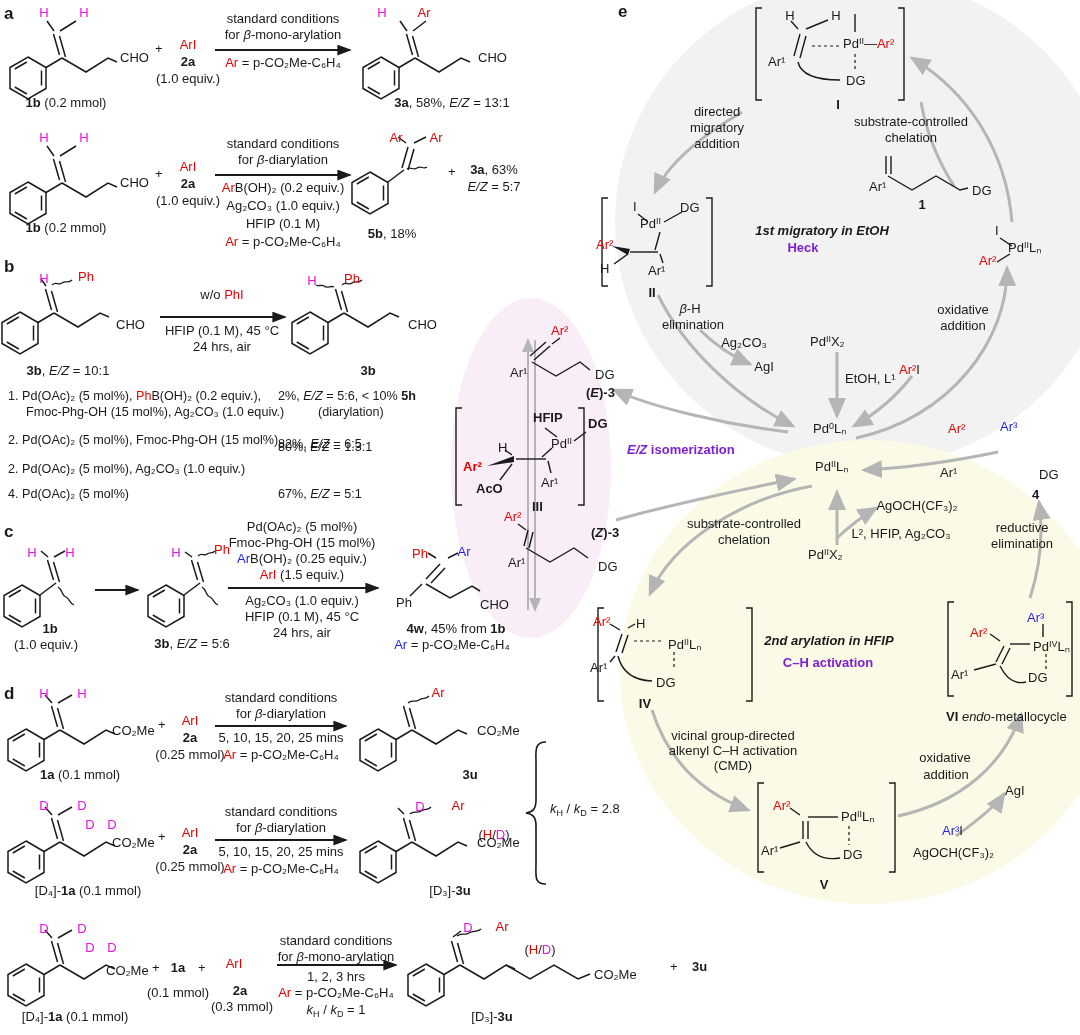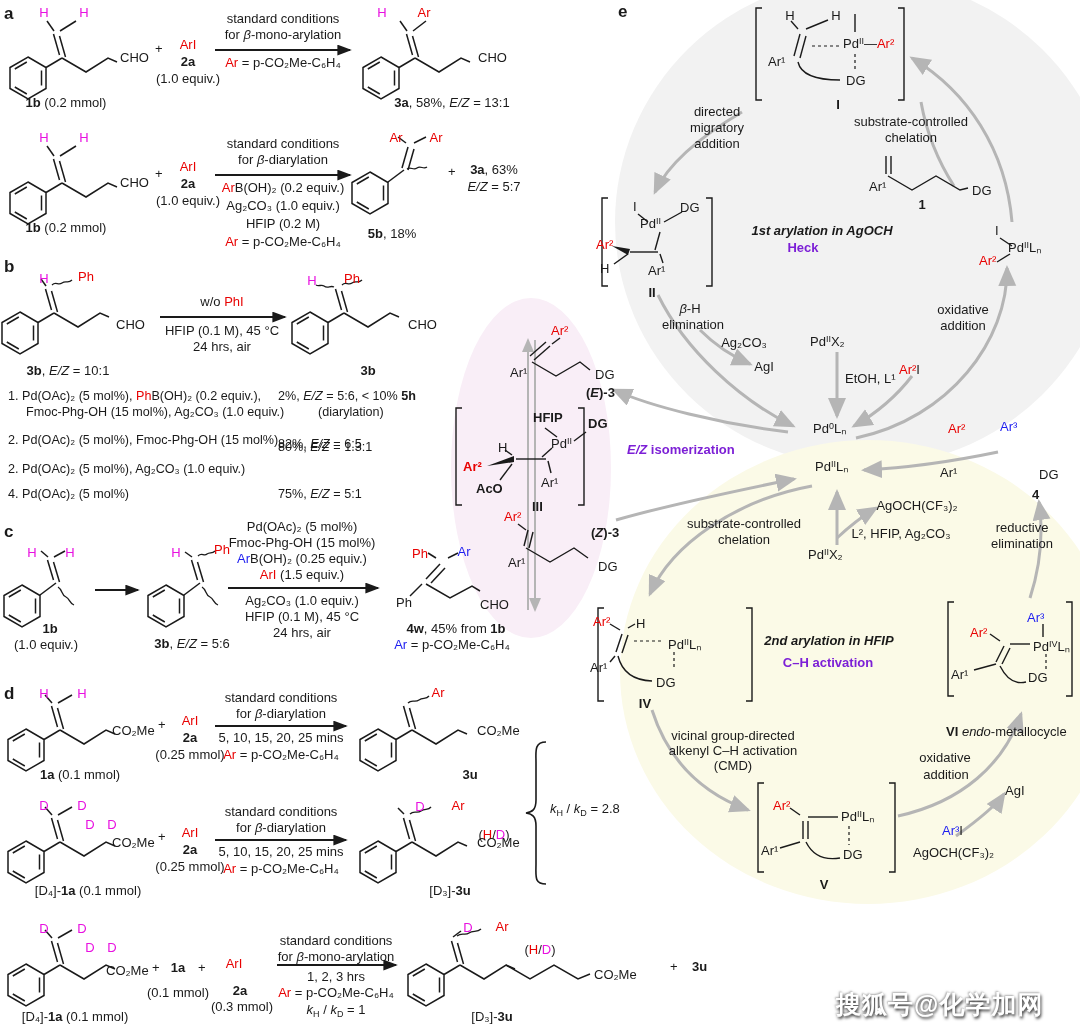--- a/index.html
+++ b/index.html
@@ -310,50 +310,50 @@
 <div class="t" style="left:120px;top:176px">CHO</div>
 <div class="t c" style="left:66px;top:221px"><span class="b">1b</span><span> (0.2 mmol)</span></div>
 <div class="t" style="left:155px;top:167px">+</div>
 <div class="t c rd" style="left:188px;top:160px">ArI</div>
 <div class="t c b" style="left:188px;top:177px">2a</div>
 <div class="t c" style="left:188px;top:194px">(1.0 equiv.)</div>
 <div class="t c" style="left:283px;top:137px">standard conditions</div>
 <div class="t c" style="left:283px;top:153px"><span>for </span><span class="i">β</span><span>-diarylation</span></div>
 <div class="t c" style="left:283px;top:181px"><span class="rd">Ar</span><span>B(OH)₂ (0.2 equiv.)</span></div>
 <div class="t c" style="left:283px;top:199px">Ag₂CO₃ (1.0 equiv.)</div>
-<div class="t c" style="left:283px;top:217px">HFIP (0.2 M)</div>
+<div class="t c" style="left:283px;top:217px">HFIP (0.1 M)</div>
 <div class="t c" style="left:283px;top:235px"><span class="rd">Ar</span><span> = p-CO₂Me-C₆H₄</span></div>
 <div class="t c rd" style="left:396px;top:131px">Ar</div>
 <div class="t c rd" style="left:436px;top:131px">Ar</div>
 <div class="t c" style="left:392px;top:227px"><span class="b">5b</span><span>, 18%</span></div>
 <div class="t" style="left:448px;top:165px">+</div>
 <div class="t c" style="left:494px;top:163px"><span class="b">3a</span><span>, 63%</span></div>
 <div class="t c" style="left:494px;top:180px"><span class="i">E/Z</span><span> = 5:7</span></div>
 
 <div class="t c mg" style="left:44px;top:272px">H</div>
 <div class="t c rd" style="left:86px;top:270px">Ph</div>
 <div class="t" style="left:116px;top:318px">CHO</div>
 <div class="t c" style="left:68px;top:364px"><span class="b">3b</span><span>, </span><span class="i">E/Z</span><span> = 10:1</span></div>
-<div class="t c" style="left:222px;top:295px"><span>w/o </span><span class="rd">PhI</span></div>
+<div class="t c" style="left:222px;top:288px"><span>w/o </span><span class="rd">PhI</span></div>
 <div class="t c" style="left:222px;top:324px">HFIP (0.1 M), 45 °C</div>
 <div class="t c" style="left:222px;top:340px">24 hrs, air</div>
 <div class="t c mg" style="left:312px;top:274px">H</div>
 <div class="t c rd" style="left:352px;top:272px">Ph</div>
 <div class="t" style="left:408px;top:318px">CHO</div>
 <div class="t c b" style="left:368px;top:364px">3b</div>
 <div class="t s12" style="left:8px;top:389px"><span>1. Pd(OAc)₂ (5 mol%), </span><span class="rd">Ph</span><span>B(OH)₂ (0.2 equiv.),</span></div>
 <div class="t s12" style="left:26px;top:405px">Fmoc-Phg-OH (15 mol%), Ag₂CO₃ (1.0 equiv.)</div>
 <div class="t s12" style="left:278px;top:389px"><span>2%, </span><span class="i">E/Z</span><span> = 5:6, &lt; 10% </span><span class="b">5h</span></div>
 <div class="t s12" style="left:318px;top:405px">(diarylation)</div>
 <div class="t s12" style="left:8px;top:433px">2. Pd(OAc)₂ (5 mol%), Fmoc-Phg-OH (15 mol%)</div>
 <div class="t s12" style="left:278px;top:437px"><span>82%, </span><span class="i">E/Z</span><span> = 6:5</span></div>
 <div class="t s12" style="left:8px;top:462px">2. Pd(OAc)₂ (5 mol%), Ag₂CO₃ (1.0 equiv.)</div>
 <div class="t s12" style="left:278px;top:440px"><span>80%, </span><span class="i">E/Z</span><span> = 1.3:1</span></div>
 <div class="t s12" style="left:8px;top:487px">4. Pd(OAc)₂ (5 mol%)</div>
-<div class="t s12" style="left:278px;top:487px"><span>75%, </span><span class="i">E/Z</span><span> = 5:1</span></div>
+<div class="t s12" style="left:278px;top:487px"><span>67%, </span><span class="i">E/Z</span><span> = 5:1</span></div>
 
 <div class="t c mg" style="left:32px;top:546px">H</div>
 <div class="t c mg" style="left:70px;top:546px">H</div>
 <div class="t c b" style="left:50px;top:622px">1b</div>
 <div class="t c" style="left:46px;top:638px">(1.0 equiv.)</div>
 <div class="t c mg" style="left:176px;top:546px">H</div>
 <div class="t c rd" style="left:222px;top:543px">Ph</div>
 <div class="t c" style="left:192px;top:637px"><span class="b">3b</span><span>, </span><span class="i">E/Z</span><span> = 5:6</span></div>
 <div class="t c" style="left:302px;top:520px">Pd(OAc)₂ (5 mol%)</div>
 <div class="t c" style="left:302px;top:536px">Fmoc-Phg-OH (15 mol%)</div>
@@ -439,21 +439,21 @@
 <div class="t" style="left:846px;top:74px">DG</div>
 <div class="t c b" style="left:838px;top:98px">I</div>
 <div class="t c" style="left:717px;top:105px">directed</div>
 <div class="t c" style="left:717px;top:121px">migratory</div>
 <div class="t c" style="left:717px;top:137px">addition</div>
 <div class="t c" style="left:911px;top:115px">substrate-controlled</div>
 <div class="t c" style="left:911px;top:131px">chelation</div>
 <div class="t" style="left:869px;top:180px">Ar¹</div>
 <div class="t" style="left:972px;top:184px">DG</div>
 <div class="t c b" style="left:922px;top:198px">1</div>
-<div class="t c bi" style="left:822px;top:224px">1st arylation in AgOCH</div>
+<div class="t c bi" style="left:822px;top:224px">1st migratory in EtOH</div>
 <div class="t c b pu" style="left:803px;top:241px">Heck</div>
 <div class="t" style="left:633px;top:200px">I</div>
 <div class="t" style="left:640px;top:216px"><span>Pd</span><span class="sup">II</span></div>
 <div class="t" style="left:680px;top:201px">DG</div>
 <div class="t rd" style="left:596px;top:238px">Ar²</div>
 <div class="t" style="left:600px;top:262px">H</div>
 <div class="t" style="left:648px;top:264px">Ar¹</div>
 <div class="t c b" style="left:652px;top:286px">II</div>
 <div class="t" style="left:995px;top:224px">I</div>
 <div class="t" style="left:1008px;top:240px"><span>Pd</span><span class="sup">II</span><span>Lₙ</span></div>
@@ -509,27 +509,26 @@
 <div class="t" style="left:656px;top:676px">DG</div>
 <div class="t c b" style="left:645px;top:697px">IV</div>
 <div class="t c" style="left:733px;top:729px">vicinal group-directed</div>
 <div class="t c" style="left:733px;top:744px">alkenyl C–H activation</div>
 <div class="t c" style="left:733px;top:759px">(CMD)</div>
 <div class="t bl" style="left:1027px;top:611px">Ar³</div>
 <div class="t rd" style="left:970px;top:626px">Ar²</div>
 <div class="t" style="left:1033px;top:639px"><span>Pd</span><span class="sup">IV</span><span>Lₙ</span></div>
 <div class="t" style="left:951px;top:668px">Ar¹</div>
 <div class="t" style="left:1028px;top:671px">DG</div>
-<div class="t" style="left:946px;top:725px"><span class="b">VI</span><span class="i"> endo</span><span>-metallocycle</span></div>
+<div class="t" style="left:946px;top:710px"><span class="b">VI</span><span class="i"> endo</span><span>-metallocycle</span></div>
 <div class="t c" style="left:945px;top:751px">oxidative</div>
 <div class="t c" style="left:946px;top:768px">addition</div>
 <div class="t rd" style="left:773px;top:799px">Ar²</div>
 <div class="t" style="left:841px;top:809px"><span>Pd</span><span class="sup">II</span><span>Lₙ</span></div>
 <div class="t" style="left:761px;top:844px">Ar¹</div>
 <div class="t" style="left:843px;top:848px">DG</div>
 <div class="t c b" style="left:824px;top:878px">V</div>
 <div class="t" style="left:1005px;top:784px">AgI</div>
 <div class="t" style="left:942px;top:824px"><span class="bl">Ar³</span><span>I</span></div>
 <div class="t" style="left:913px;top:846px">AgOCH(CF₃)₂</div>
 
-<div id="watermark">搜狐号@化学加网</div>
 
 </div>
 
 </body></html>

